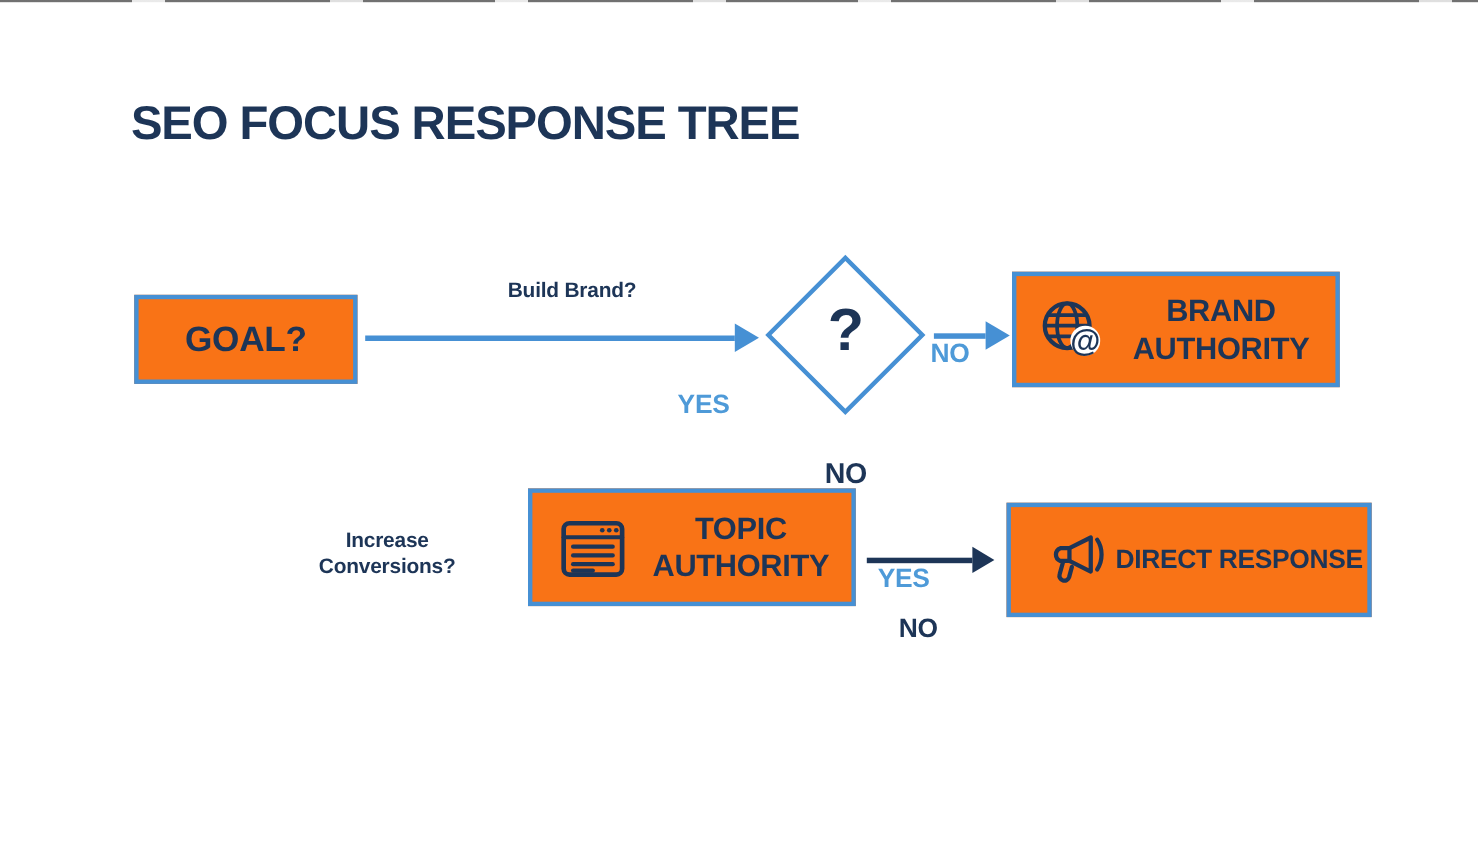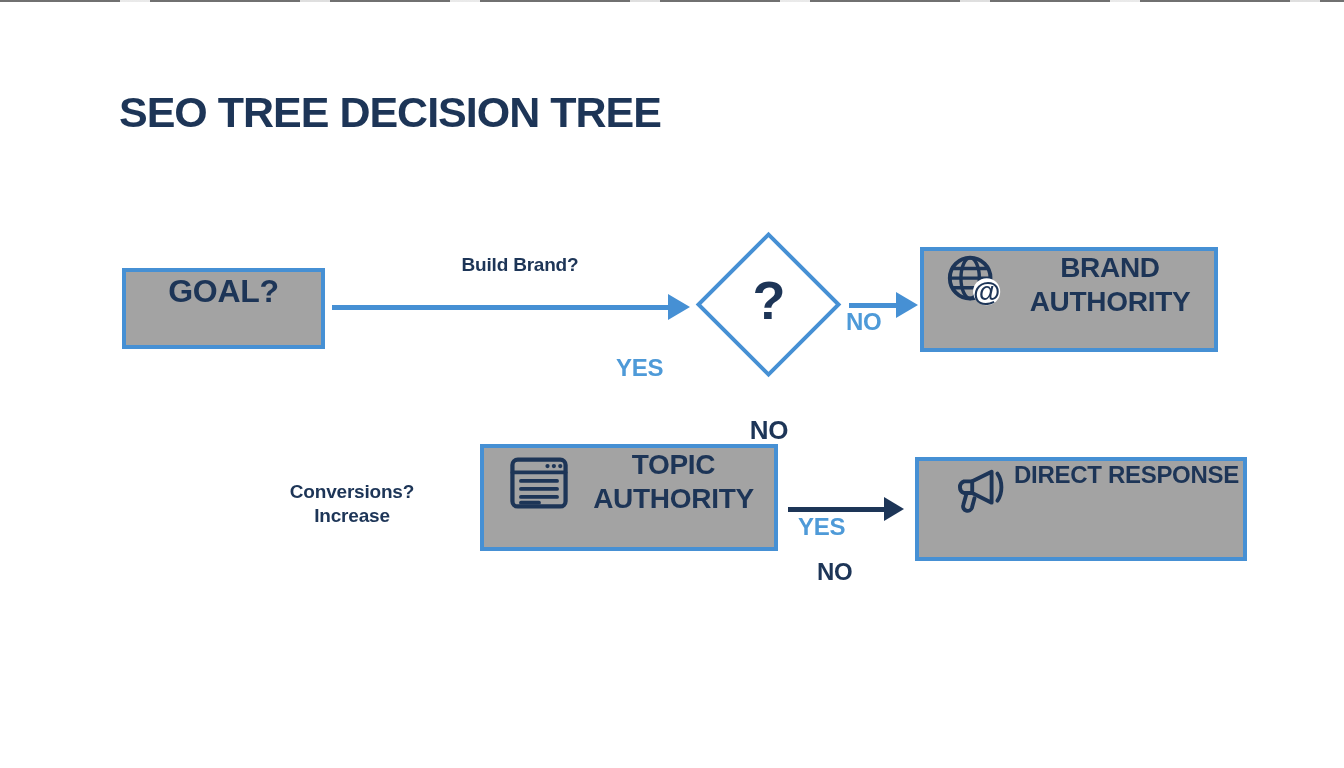--- a/index.html
+++ b/index.html
@@ -24,22 +24,22 @@
       rgba(18,18,18,.8) 150px 300px, rgba(18,18,18,.18) 300px 330px);
     opacity:.75;
   }
   .title{
     position:absolute;left:119px;top:88px;
     font-size:43px;font-weight:800;letter-spacing:-1px;
     color:var(--navy);white-space:nowrap;
   }
   .node{
     position:absolute;box-sizing:border-box;
-    border:4px solid var(--blue);background:#a3a3a3;
-    display:flex;align-items:flex-start;
+    border:4px solid var(--blue);background:#f97316;
+    display:flex;align-items:center;
   }
   .node .node-text{
     flex:1;text-align:center;
     font-weight:800;color:var(--navy);
     font-size:28px;line-height:1.2;letter-spacing:-0.3px;
   }
   .goal-box{
     left:122px;top:268px;width:203px;height:81px;
     justify-content:center;
   }
@@ -84,21 +84,21 @@
   }
   svg{display:block;}
 </style>
 </head>
 <body>
 
 <div class="stage">
 
   <div class="top-artifact"></div>
 
-  <div class="title">SEO TREE DECISION TREE</div>
+  <div class="title">SEO FOCUS RESPONSE TREE</div>
 
   <div class="node goal-box">
     <div class="node-text">GOAL?</div>
   </div>
 
   <div class="question-label" style="left:420px;top:253px;width:200px;">Build Brand?</div>
 
   <div class="hline" style="left:332px;top:305px;width:336px;"></div>
   <div class="arrowhead" style="left:668px;top:294px;"></div>
 
@@ -124,22 +124,22 @@
         <text x="44" y="52" text-anchor="middle" font-size="29" font-weight="700" fill="#1d3557" stroke="none" font-family="Liberation Sans, DejaVu Sans, sans-serif">@</text>
       </svg>
     </span>
     <div class="node-text">
       <div>BRAND</div>
       <div>AUTHORITY</div>
     </div>
   </div>
 
   <div class="question-label" style="left:252px;top:480px;width:200px;">
+    <div>Increase</div>
     <div>Conversions?</div>
-    <div>Increase</div>
   </div>
 
   <div class="node topic-box">
     <span class="icon">
       <svg width="68" height="68" viewBox="0 0 64 64" fill="none" stroke="#1d3557" stroke-width="4" stroke-linecap="round">
         <rect x="7" y="11" width="50" height="44" rx="5"></rect>
         <line x1="7" y1="23" x2="57" y2="23" stroke-width="3.5"></line>
         <circle cx="40" cy="17" r="2" fill="#1d3557" stroke="none"></circle>
         <circle cx="46" cy="17" r="2" fill="#1d3557" stroke="none"></circle>
         <circle cx="52" cy="17" r="2" fill="#1d3557" stroke="none"></circle>

